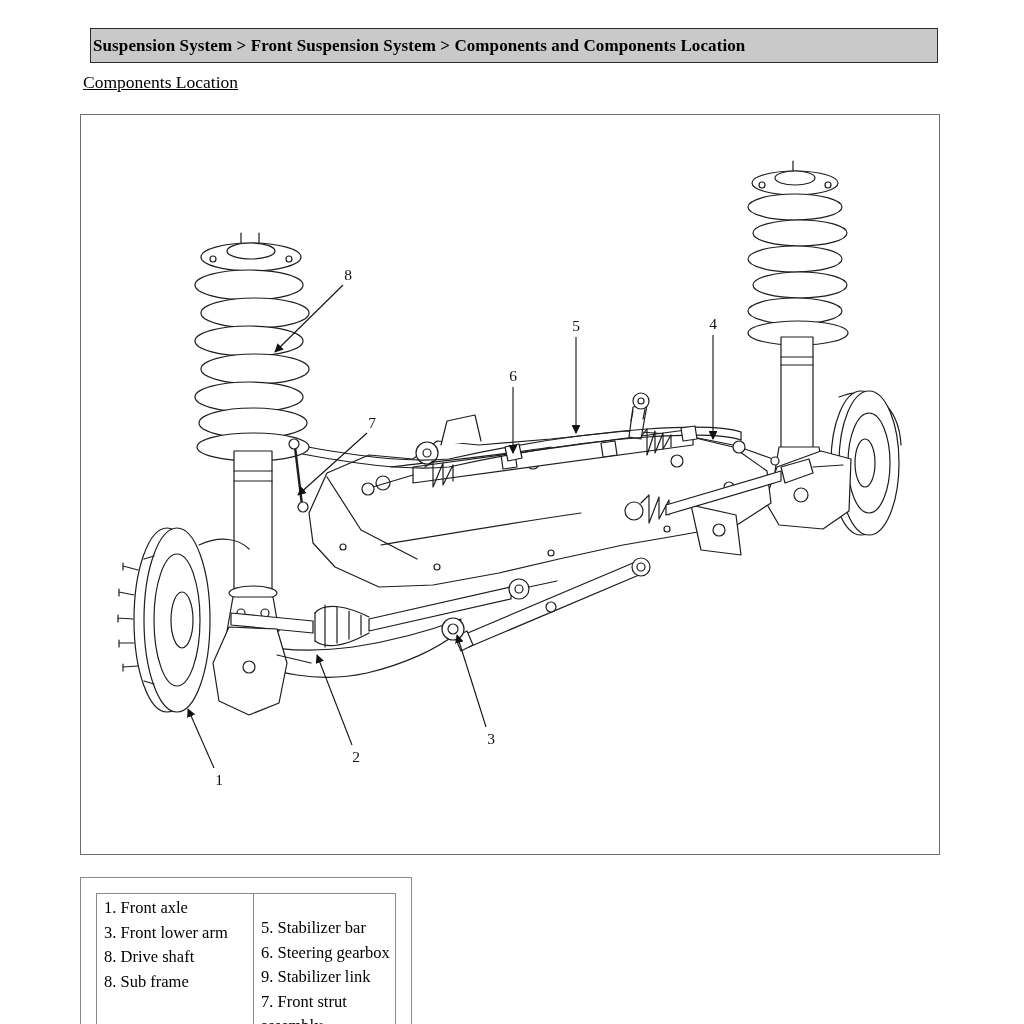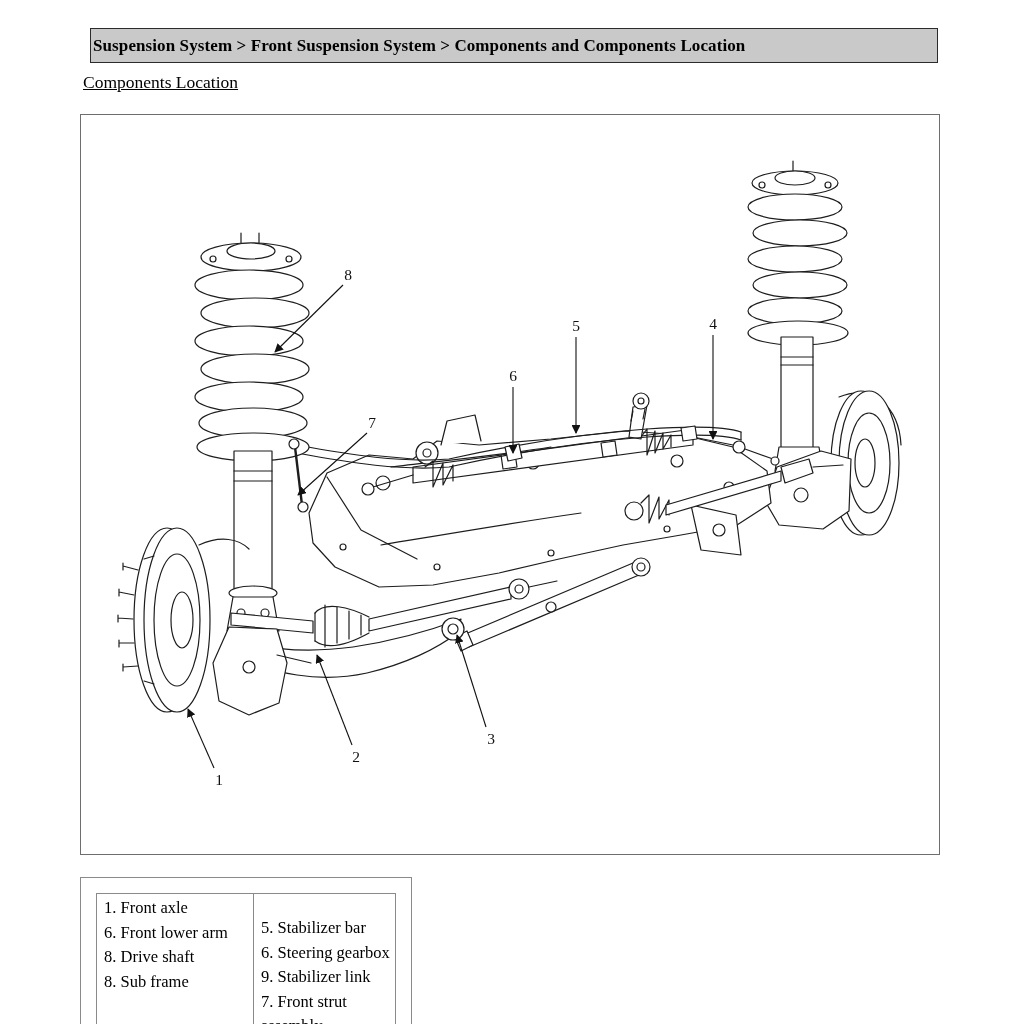--- a/index.html
+++ b/index.html
@@ -229,21 +229,21 @@
         <text class="callout" x="275" y="647">2</text>
         <text class="callout" x="138" y="670">1</text>
       </g>
     </svg>
   </div>
 
   <div class="legend">
     <div class="legend-inner">
       <div class="legend-col first">
         <div class="legend-item">1. Front axle</div>
-        <div class="legend-item">6. Front lower arm</div>
+        <div class="legend-item">3. Front lower arm</div>
         <div class="legend-item">8. Drive shaft</div>
         <div class="legend-item">8. Sub frame</div>
       </div>
       <div class="legend-col second">
         <div class="legend-item">5. Stabilizer bar</div>
         <div class="legend-item">6. Steering gearbox</div>
         <div class="legend-item">9. Stabilizer link</div>
         <div class="legend-item">7. Front strut assembly</div>
       </div>
     </div>

